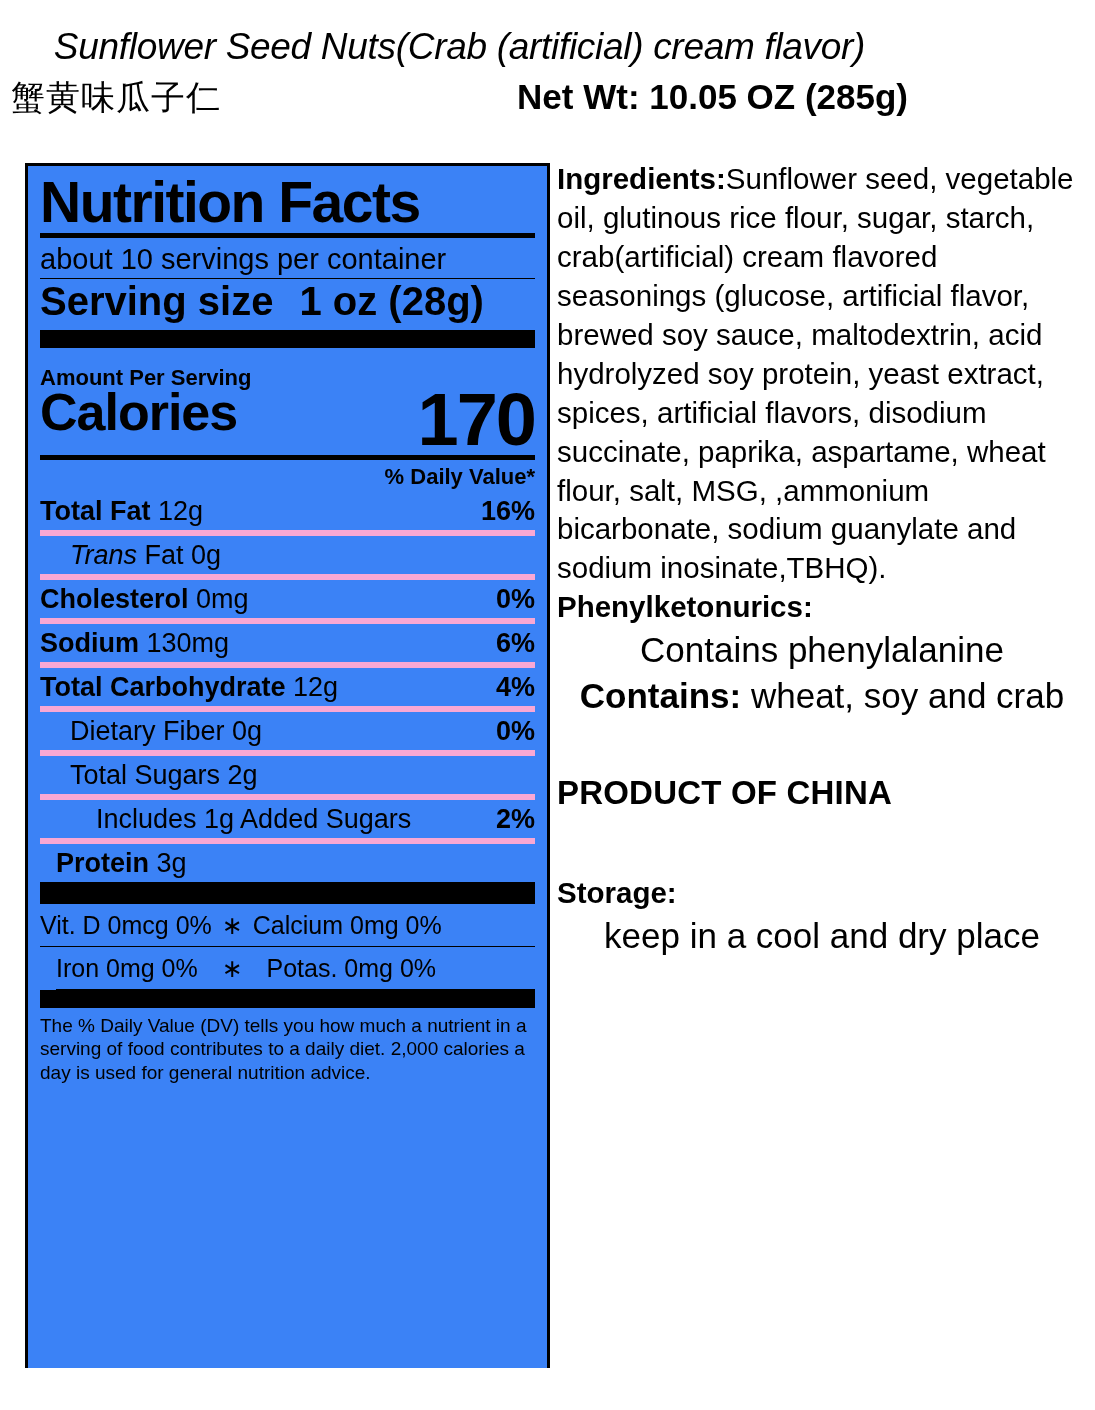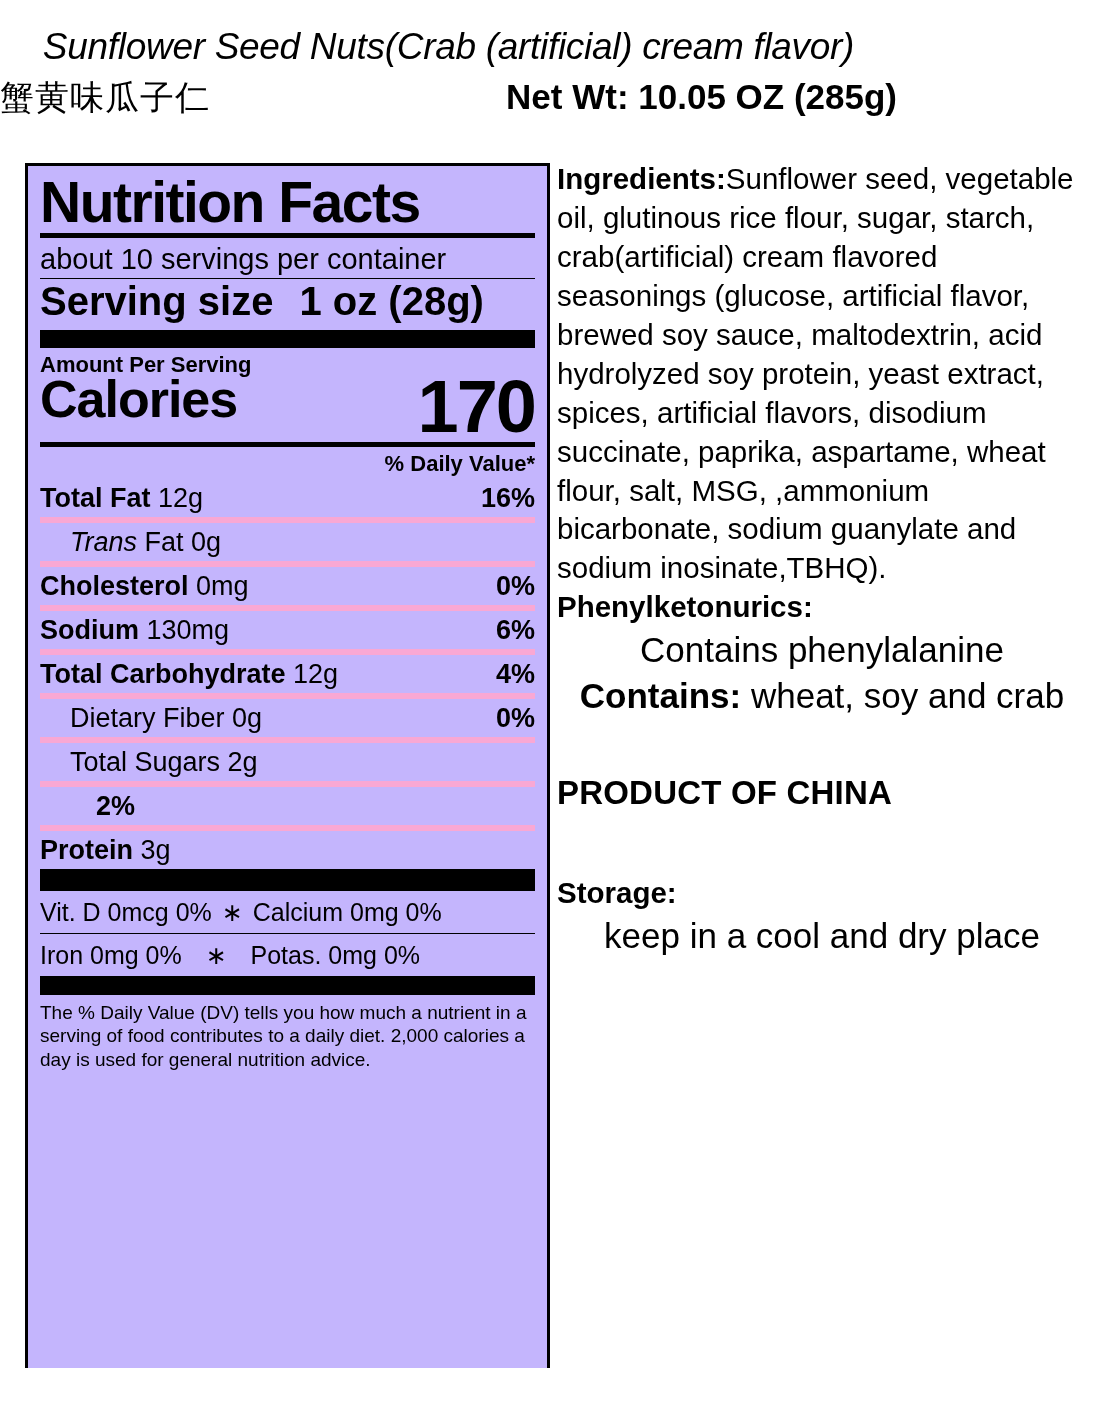--- a/index.html
+++ b/index.html
@@ -12,21 +12,21 @@
     height: 1410px;
     position: relative;
     font-family: "Liberation Sans", sans-serif;
     color: #000000;
     overflow: hidden;
   }
 
   
   #header {
     position: absolute;
-    left: 0;
+    left: 11px;
     top: 28px;
     width: 897px;
   }
   #product-title {
     font-size: 37px;
     font-style: italic;
     letter-spacing: -0.3px;
     text-align: center;
     white-space: nowrap;
     line-height: 1.05;
@@ -50,21 +50,21 @@
   }
 
   
   #nutrition-panel {
     position: absolute;
     left: 25px;
     top: 163px;
     width: 525px;
     height: 1212px;
     border: 3px solid #000;
-    background: #c4b5fd;
+    background: #3b82f6;
     box-sizing: border-box;
     padding: 0 12px;
   }
   .nf-title {
     font-family: "Liberation Sans", sans-serif;
     font-weight: bold;
     font-size: 57px;
     letter-spacing: -1.5px;
     line-height: 1.0;
     margin-top: 8px;
@@ -87,21 +87,21 @@
     font-size: 40px;
     padding-bottom: 6px;
   }
   .serving-size .ss-val {
     margin-left: 26px;
   }
 
   .amount-per {
     font-size: 22px;
     font-weight: bold;
-    padding-top: 4px;
+    padding-top: 17px;
   }
   .cal-row {
     display: flex;
     align-items: flex-end;
     justify-content: space-between;
     margin-top: -6px;
   }
   .cal-label {
     font-weight: bold;
     font-size: 52px;
@@ -131,21 +131,21 @@
     padding: 6px 0 5px 0;
     border-bottom: 6px solid #f9a8d4;
     line-height: 1.0;
   }
   .nut-row .nm { white-space: nowrap; }
   .nut-row .pct { font-weight: bold; font-size: 27px; }
   .b { font-weight: bold; }
   .ital { font-style: italic; }
   .ind1 { padding-left: 30px; }
   .ind2 { padding-left: 56px; }
-  .no-border { border-bottom: none; }
+  .no-border { border-bottom: none; margin-left: 16px; }
 
   .vit-row {
     display: flex;
     font-size: 25px;
     padding: 7px 0 6px 0;
     border-bottom: 1px solid #000;
     white-space: nowrap;
   }
   .vit-row .sep { padding: 0 10px; }
 
@@ -249,20 +249,21 @@
       </div>
       <div class="nut-row ind1">
         <span class="nm"><span class="">Dietary Fiber</span><span> 0g</span></span>
         <span class="pct">0%</span>
       </div>
       <div class="nut-row ind1">
         <span class="nm"><span class="">Total Sugars</span><span> 2g</span></span>
         <span class="pct"></span>
       </div>
       <div class="nut-row ind2">
+        <span class="nm"><span class="">Includes 1g Added Sugars</span></span>
         <span class="pct">2%</span>
       </div>
       <div class="nut-row no-border">
         <span class="nm"><span class="b ">Protein</span><span> 3g</span></span>
         <span class="pct"></span>
       </div>
     </div>
 
   <div class="rule-thick2"></div>
 

